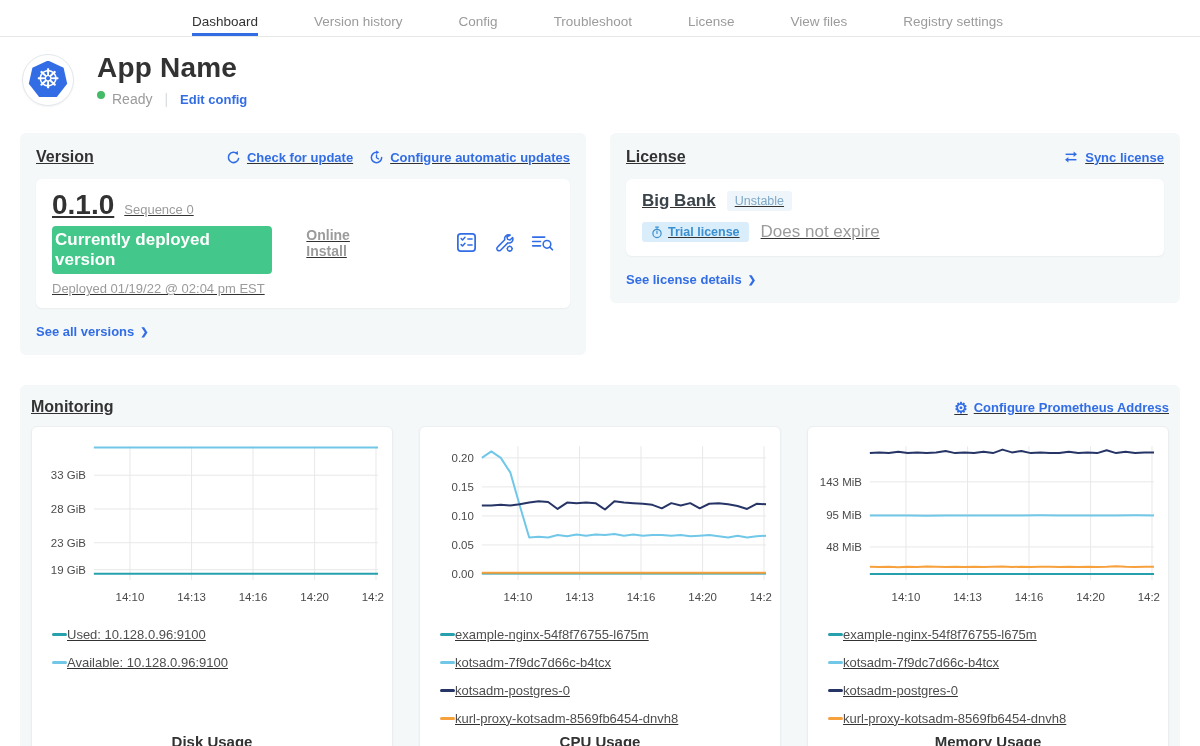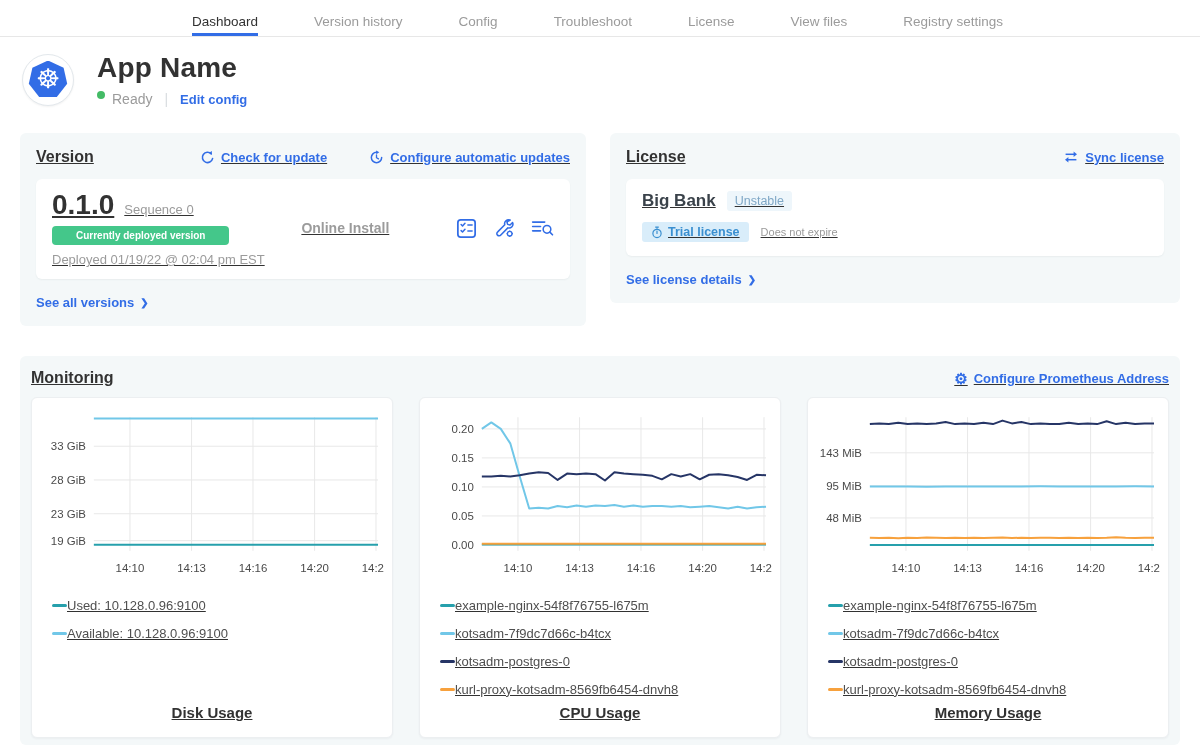--- a/index.html
+++ b/index.html
@@ -30,47 +30,47 @@
   .status-sep { color:#d8dcdf; margin:0 12px; font-size:14px; }
   .link { color:#326de6; font-weight:700; font-size:13px; cursor:pointer;
     display:inline-flex; align-items:center; gap:6px; }
   .chev { font-size:10px; font-weight:700; }
 
   
   .cards-row { display:flex; gap:24px; margin:4px 20px 0; align-items:flex-start; }
   .card { background:#f4f8f9; border-radius:6px; padding:15px 16px;text-decoration:underline; }
   .card-head { display:flex; justify-content:space-between; align-items:center; margin-bottom:13px; }
   .card-head h2 { font-size:16px; font-weight:700; }
-  .head-links { display:flex; gap:42px; }
+  .head-links { display:flex; gap:16px; }
   .inner-card { background:#fff; border-radius:6px; box-shadow:0 1px 2px rgba(50,60,70,.06); }
 
   .version-card { width:566px; }
   .version-inner { padding:10px 16px 12px; display:flex; align-items:center;
     justify-content:space-between; min-height:86px;gap:34px; }
   .ver-num-row { display:flex; align-items:baseline; }
   .ver-num { font-size:28px; font-weight:700; }
   .ver-seq { font-size:13px; color:#9b9b9b; margin-left:10px; }
-  .deployed-badge { display:inline-block; background:#44c78a; color:#fff; font-size:10px;
-    font-weight:600; padding:4px 24px; border-radius:4px; margin-top:5px; }
+  .deployed-badge { display:inline-block; background:#44c78a; color:#fff; font-size:17px;
+    font-weight:600; padding:4px 3px; border-radius:4px; margin-top:5px; }
   .deployed-at { font-size:13px; color:#9b9b9b; margin-top:7px; }
   .install-type { font-size:14px; font-weight:600; color:#9b9b9b; margin-right:30px; }
   .ver-actions { display:flex; gap:16px; color:#326de6; align-items:center; }
   .ver-actions .icon-btn { cursor:pointer; display:flex; }
   .card-footer-link { margin-top:14px; }
 
   .license-card { flex:1; }
   .license-inner { padding:12px 16px 14px; }
   .lic-row1 { display:flex; align-items:flex-start; }
   .lic-name { font-size:17px; font-weight:700; color:#3a424a; }
   .channel-badge { margin-left:11px; background:#eef6fb; color:#7fa7c6; font-size:12.5px;
     padding:3px 8px; border-radius:3px; }
   .lic-row2 { display:flex; align-items:center; margin-top:11px; }
   .trial-badge { background:#d9edfa; color:#3a8fd0; font-size:12.5px; font-weight:700;
     padding:3px 9px; border-radius:3px; display:inline-flex; align-items:center; gap:5px; }
-  .lic-expiry { font-size:11px; color:#9b9b9b; margin-left:12px; }
+  .lic-expiry { font-size:17px; color:#9b9b9b; margin-left:12px; }
 
   
   .monitoring { margin:30px 20px 0; padding:13px 11px 7px; }
   .charts { display:flex; gap:26px; margin-top:10px; }
   .chart-card { flex:1; background:#fff; border-radius:6px; border:1px solid #eceff1;
     box-shadow:0 1px 2px rgba(50,60,70,.05); display:flex; flex-direction:column;
     height:341px; padding:9px 8px 14px; }
   .graph { width:100%; height:172px; }
   .graph text { font-family:"Liberation Sans", sans-serif; }
   .legend { margin-top:12px; padding-left:12px; }

